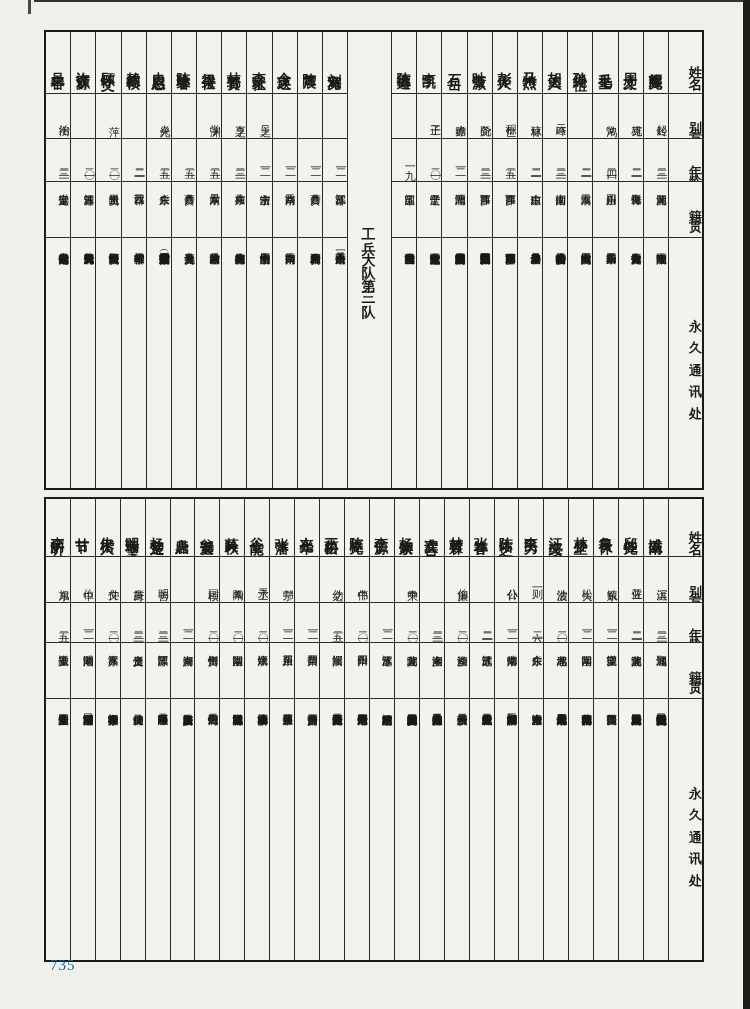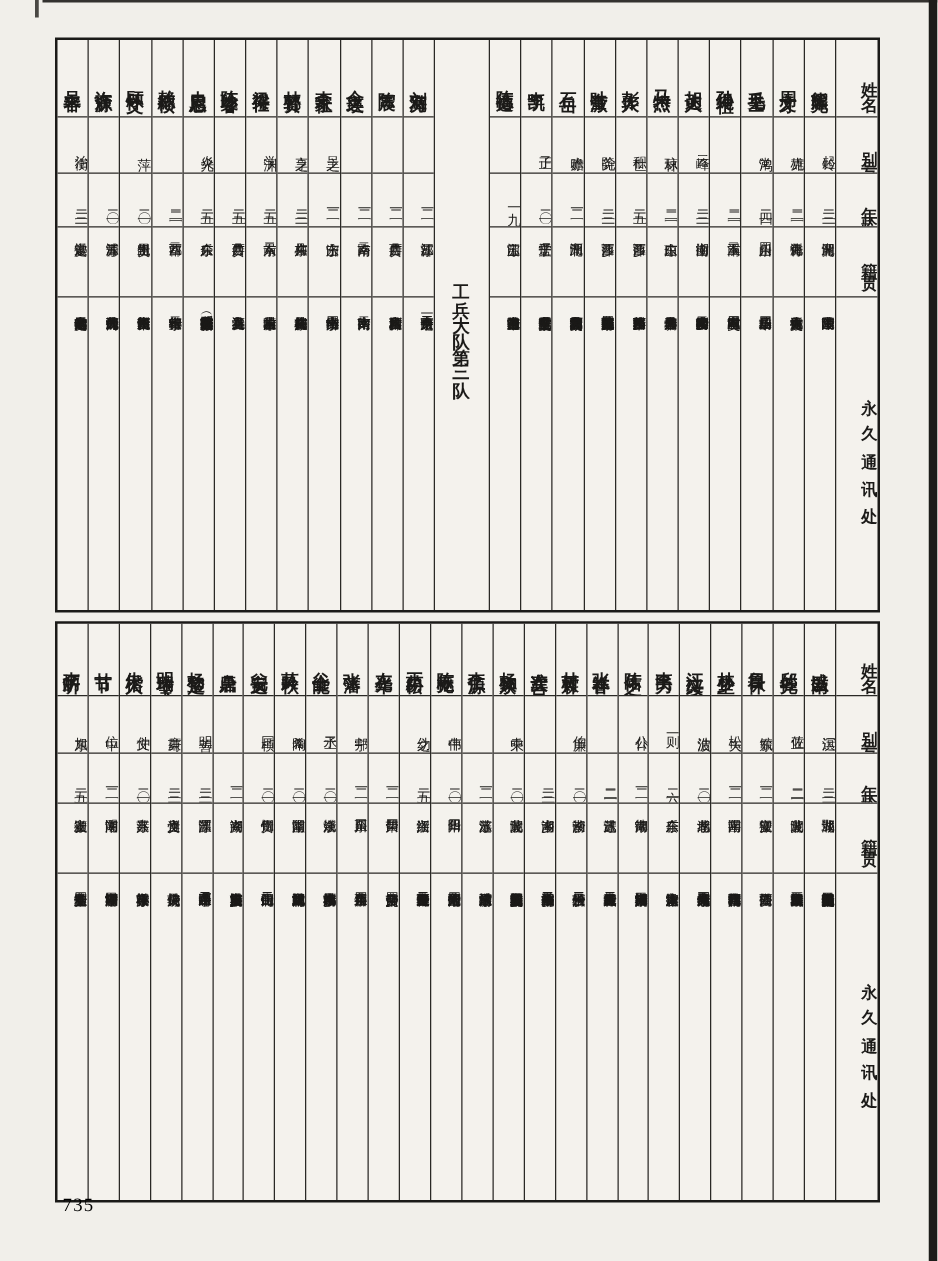--- a/index.html
+++ b/index.html
@@ -78,21 +78,21 @@
   .c-section{
     flex:1 1 auto;border-bottom:none;
     writing-mode:vertical-rl;text-orientation:upright;
     font-size:14px;font-weight:600;letter-spacing:13px;
     text-align:center;line-height:44px;
   }
 
   .page-number{
     position:absolute;left:50px;top:957px;
     font-family:"Liberation Serif", serif;
-    font-size:15px;color:#000000;letter-spacing:1px;
+    font-size:15px;color:#0369a1;letter-spacing:1px;
   }
 </style>
 </head>
 <body>
 
 <div class="edge-top"></div>
 <div class="edge-top-left"></div>
 <div class="edge-right"></div>
 
 <div class="dir-table" id="table-top">

